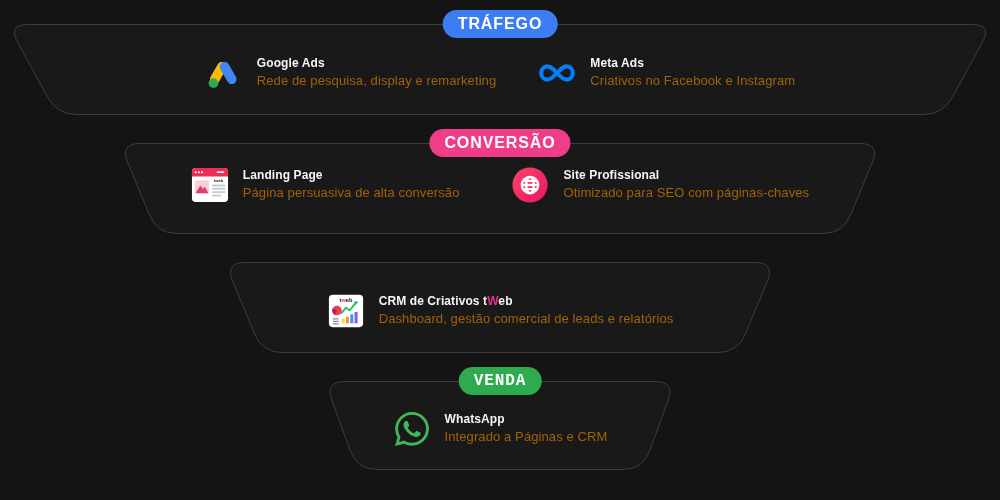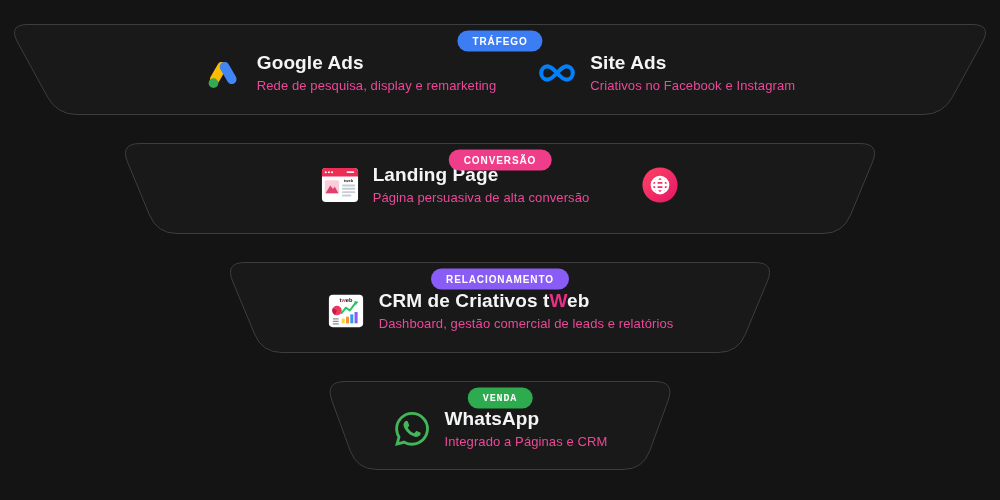--- a/index.html
+++ b/index.html
@@ -5,36 +5,36 @@
   html,body{margin:0;padding:0;background:#141414;}
   .stage{
     position:relative;width:1000px;height:500px;overflow:hidden;
     background:#141414;
     font-family:"Liberation Sans", sans-serif;
     -webkit-font-smoothing:antialiased;
   }
   .tier{position:absolute;}
   .tier svg.shape{position:absolute;left:0;top:0;overflow:visible;display:block;}
   .badge{
-    position:absolute;top:17px;left:50%;transform:translate(-50%,-50%);
-    color:#fff;font-size:10px;font-weight:700;letter-spacing:.9px;
+    position:absolute;top:0;left:50%;transform:translate(-50%,-50%);
+    color:#fff;font-size:16px;font-weight:700;letter-spacing:.9px;
     padding:5px 15px;border-radius:999px;white-space:nowrap;z-index:3;
   }
   .row{
     position:absolute;left:0;top:0;right:0;bottom:0;
     display:flex;align-items:center;justify-content:center;
     padding-top:7px;z-index:2;
   }
   .row.gap-t1{gap:42px;}
   .row.gap-t2{gap:52px;}
   .item{display:flex;align-items:center;gap:14px;}
   .icon{width:38px;height:38px;flex:none;display:flex;align-items:center;justify-content:center;}
   .txt{display:flex;flex-direction:column;}
-  .title{font-size:19px;font-weight:700;color:#f4f5f7;line-height:1.25;letter-spacing:.1px;}
-  .sub{font-size:13px;color:#ec4899;line-height:1.3;margin-top:2.5px;letter-spacing:.1px;}
+  .title{font-size:12px;font-weight:700;color:#f4f5f7;line-height:1.25;letter-spacing:.1px;}
+  .sub{font-size:13px;color:#a16207;line-height:1.3;margin-top:2.5px;letter-spacing:.1px;}
   
   .tier-1{left:8px;top:24px;width:984px;height:91px;}
   .tier-2{left:120px;top:143px;width:760px;height:77px;}
   .tier-3{left:225px;top:262px;width:550px;height:91px;}
   .tier-4{left:325px;top:381px;width:350px;height:89px;}
 </style>
 </head>
 <body>
 
 <div class="stage">
@@ -60,21 +60,21 @@
         </div>
       </div>
 
       <div class="item">
         <span class="icon">
           <svg width="40" height="26" viewBox="0 0 38 24">
             <path d="M9.4 18.6 C 5.9 18.6 3.2 15.7 3.2 12 C 3.2 8.3 5.9 5.4 9.4 5.4 C 12.8 5.4 15.4 8 19 12 C 22.6 16 25.2 18.6 28.6 18.6 C 32.1 18.6 34.8 15.7 34.8 12 C 34.8 8.3 32.1 5.4 28.6 5.4 C 25.2 5.4 22.6 8 19 12 C 15.4 16 12.8 18.6 9.4 18.6 Z" fill="none" stroke="#0180fa" stroke-width="4.1" stroke-linecap="round" stroke-linejoin="round"></path>
           </svg>
         </span>
         <div class="txt">
-          <div class="title">Site Ads</div>
+          <div class="title">Meta Ads</div>
           <div class="sub">Criativos no Facebook e Instagram</div>
         </div>
       </div>
 
 
     </div>
   </div>
 
   <div class="tier tier-2">
       <svg class="shape" width="760" height="91" viewBox="0 0 760 91">
@@ -117,30 +117,33 @@
               </linearGradient>
             </defs>
             <circle cx="20" cy="20" r="18.5" fill="url(#gpink)"></circle>
             <g stroke="#ffffff" stroke-width="2.5" fill="none">
               <circle cx="20" cy="20" r="8.6"></circle>
               <ellipse cx="20" cy="20" rx="4" ry="8.6"></ellipse>
               <path d="M12.6 15.6 H27.4 M11.4 20 H28.6 M12.6 24.4 H27.4"></path>
             </g>
           </svg>
         </span>
+        <div class="txt">
+          <div class="title">Site Profissional</div>
+          <div class="sub">Otimizado para SEO com páginas-chaves</div>
+        </div>
       </div>
 
     </div>
   </div>
 
   <div class="tier tier-3">
       <svg class="shape" width="550" height="91" viewBox="0 0 550 91">
         <path d="M 20 .5 L 530 .5 Q 550 .5 542.5 19.0 L 520.5 72.0 Q 513 90.5 493 90.5 L 57 90.5 Q 37 90.5 29.5 72.0 L 7.5 19.0 Q 0 .5 20 .5 Z" fill="#191919" stroke="#3d3d3d" stroke-width="1"></path>
       </svg>
-    <span class="badge" style="background: rgb(138, 92, 246);">RELACIONAMENTO</span>
     <div class="row">
 
       <div class="item">
         <span class="icon">
           <svg width="38" height="38" viewBox="0 0 40 40">
             <rect x="2" y="3" width="36" height="34" rx="4" fill="#ffffff"></rect>
             <text x="20" y="10.5" font-size="6" font-weight="bold" text-anchor="middle" fill="#141414" font-family="Liberation Sans, sans-serif">t<tspan fill="#ec2d8a">w</tspan>eb</text>
             <circle cx="10.5" cy="19.5" r="5" fill="#ed3a5f"></circle>
             <path d="M10.5 19.5 L6.2 17 A5 5 0 0 0 8.4 23.9 Z" fill="#b91c4b"></path>
             <path d="M15.5 22 L20 16.5 L24 19.5 L30 11.5" stroke="#21c45d" stroke-width="2" fill="none" stroke-linecap="round" stroke-linejoin="round"></path>

